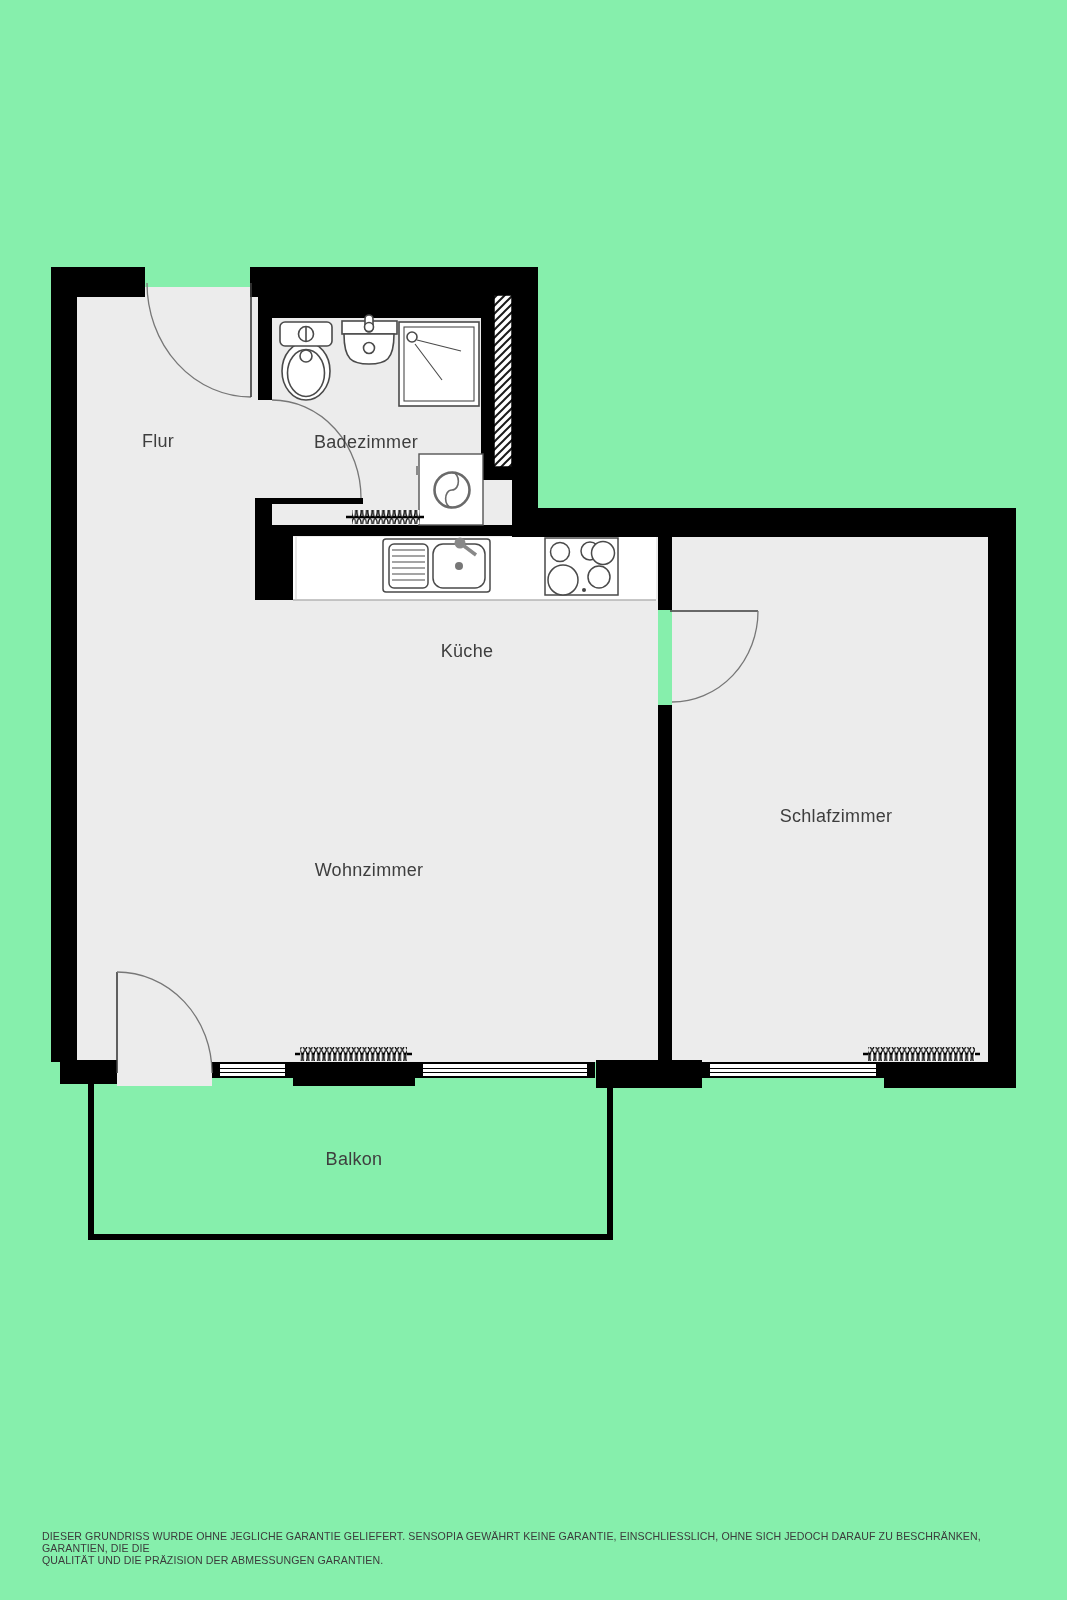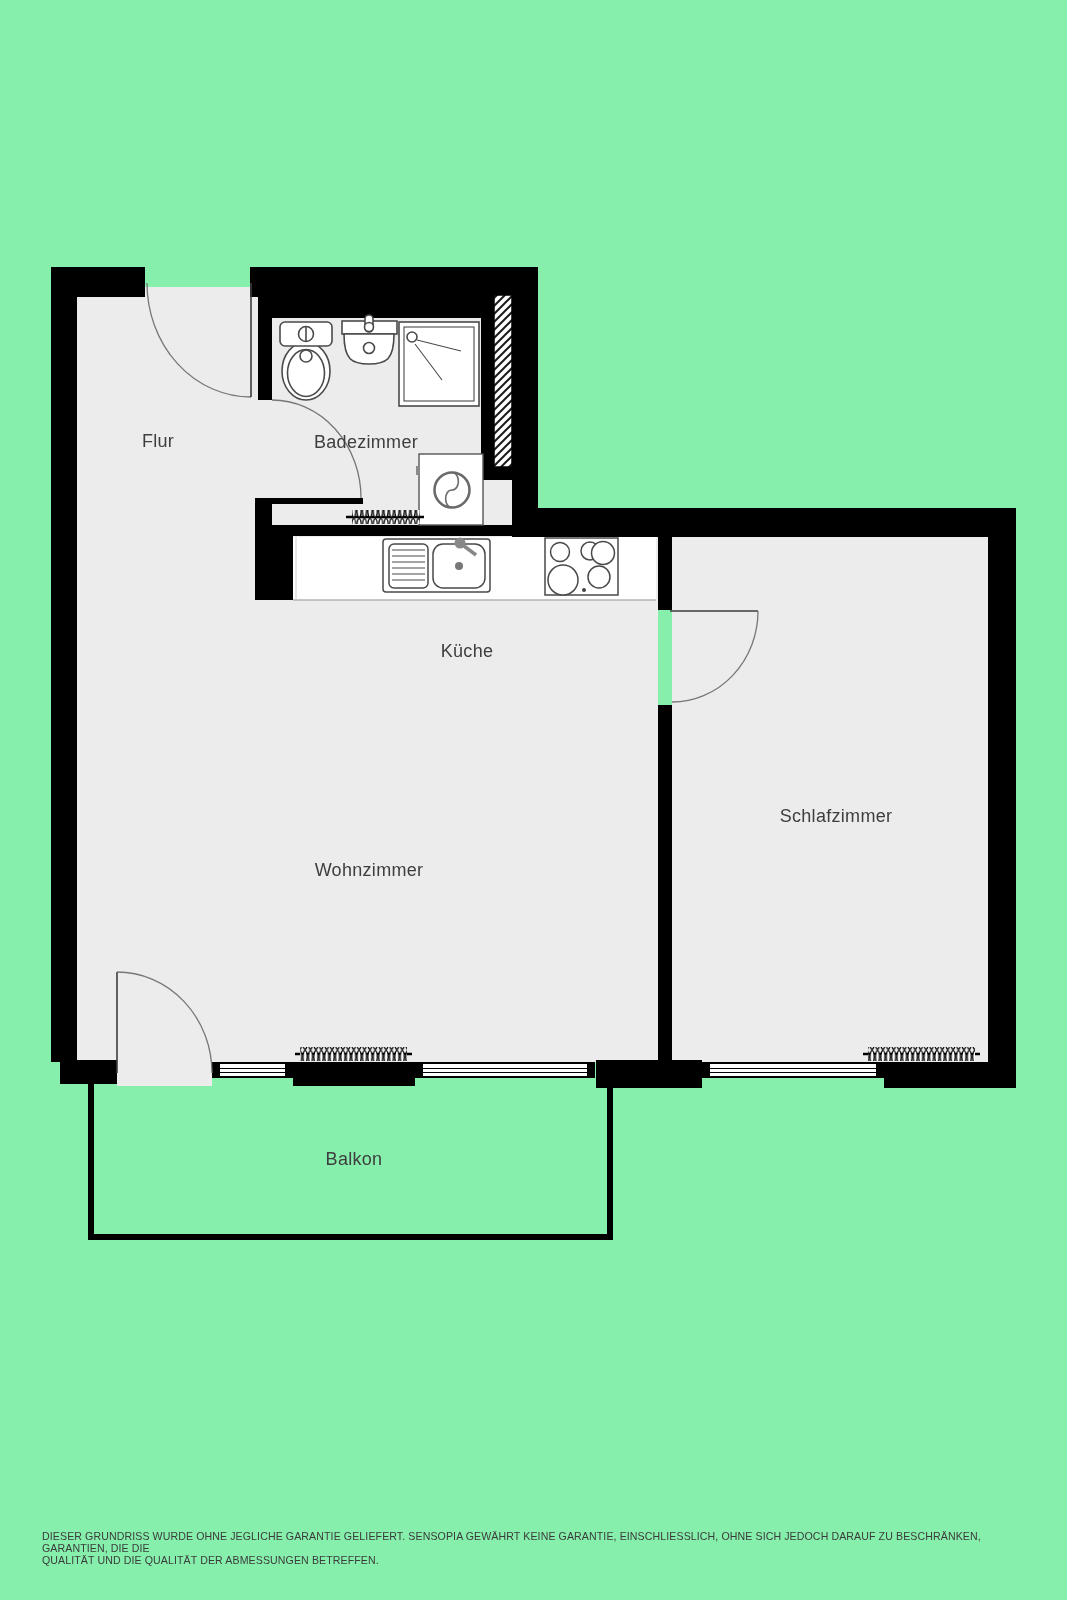--- a/index.html
+++ b/index.html
@@ -202,16 +202,16 @@
     <text class="room-label" x="366" y="442">Badezimmer</text>
     <text class="room-label" x="467" y="651">Küche</text>
     <text class="room-label" x="369" y="870">Wohnzimmer</text>
     <text class="room-label" x="836" y="816">Schlafzimmer</text>
     <text class="room-label" x="354" y="1159">Balkon</text>
   </g>
 </svg>
 
 <div class="disclaimer">
   <div>DIESER GRUNDRISS WURDE OHNE JEGLICHE GARANTIE GELIEFERT. SENSOPIA GEWÄHRT KEINE GARANTIE, EINSCHLIESSLICH, OHNE SICH JEDOCH DARAUF ZU BESCHRÄNKEN, GARANTIEN, DIE DIE</div>
-  <div>QUALITÄT UND DIE QUALITÄT DER ABMESSUNGEN BETREFFEN.</div>
+  <div>QUALITÄT UND DIE PRÄZISION DER ABMESSUNGEN GARANTIEN.</div>
 </div>
 
 </div>
 
 </body></html>

